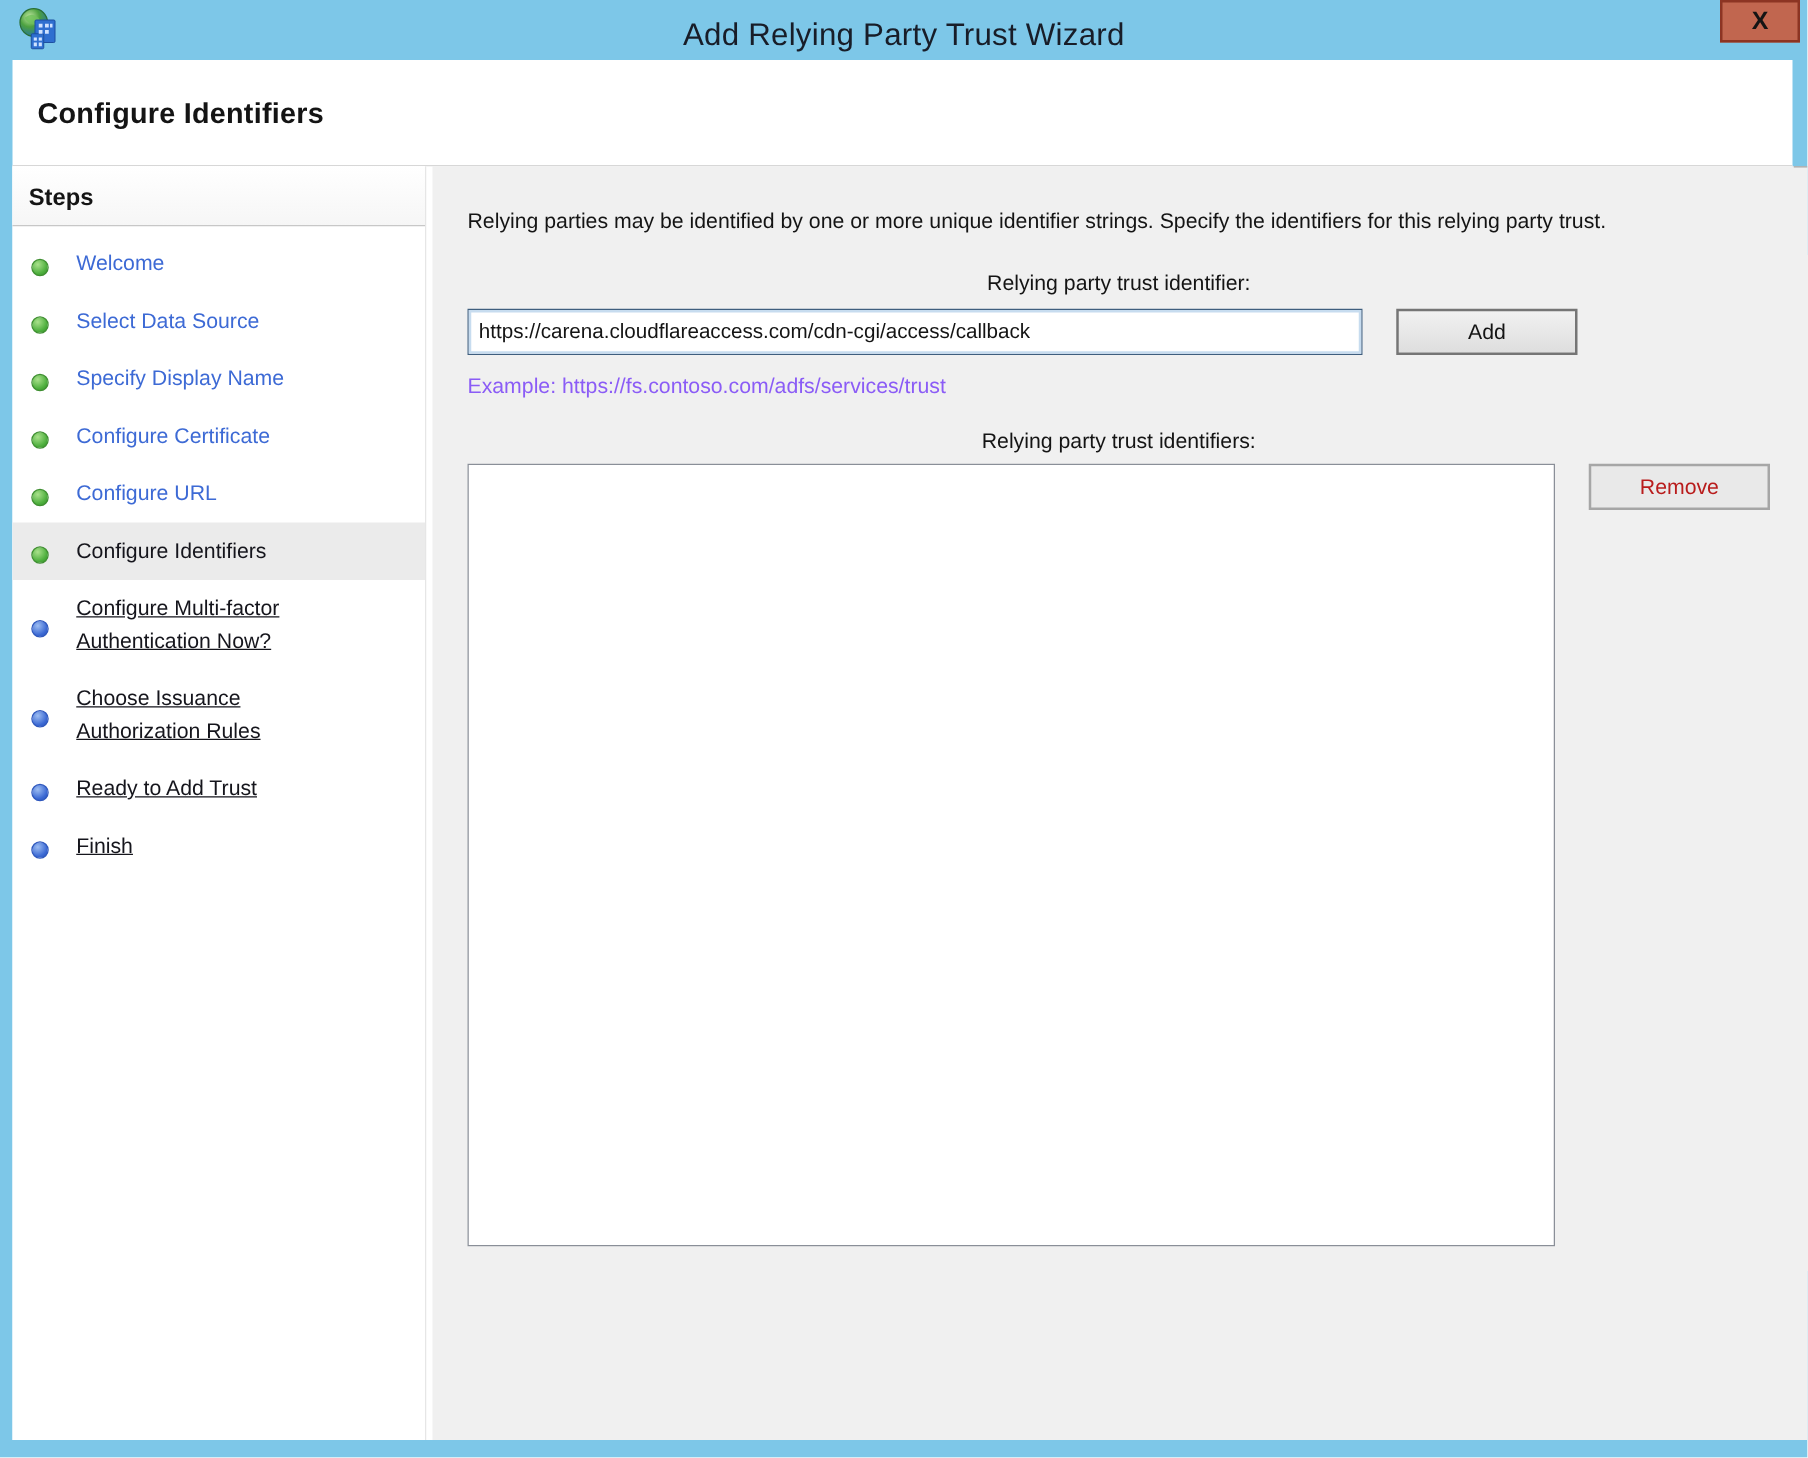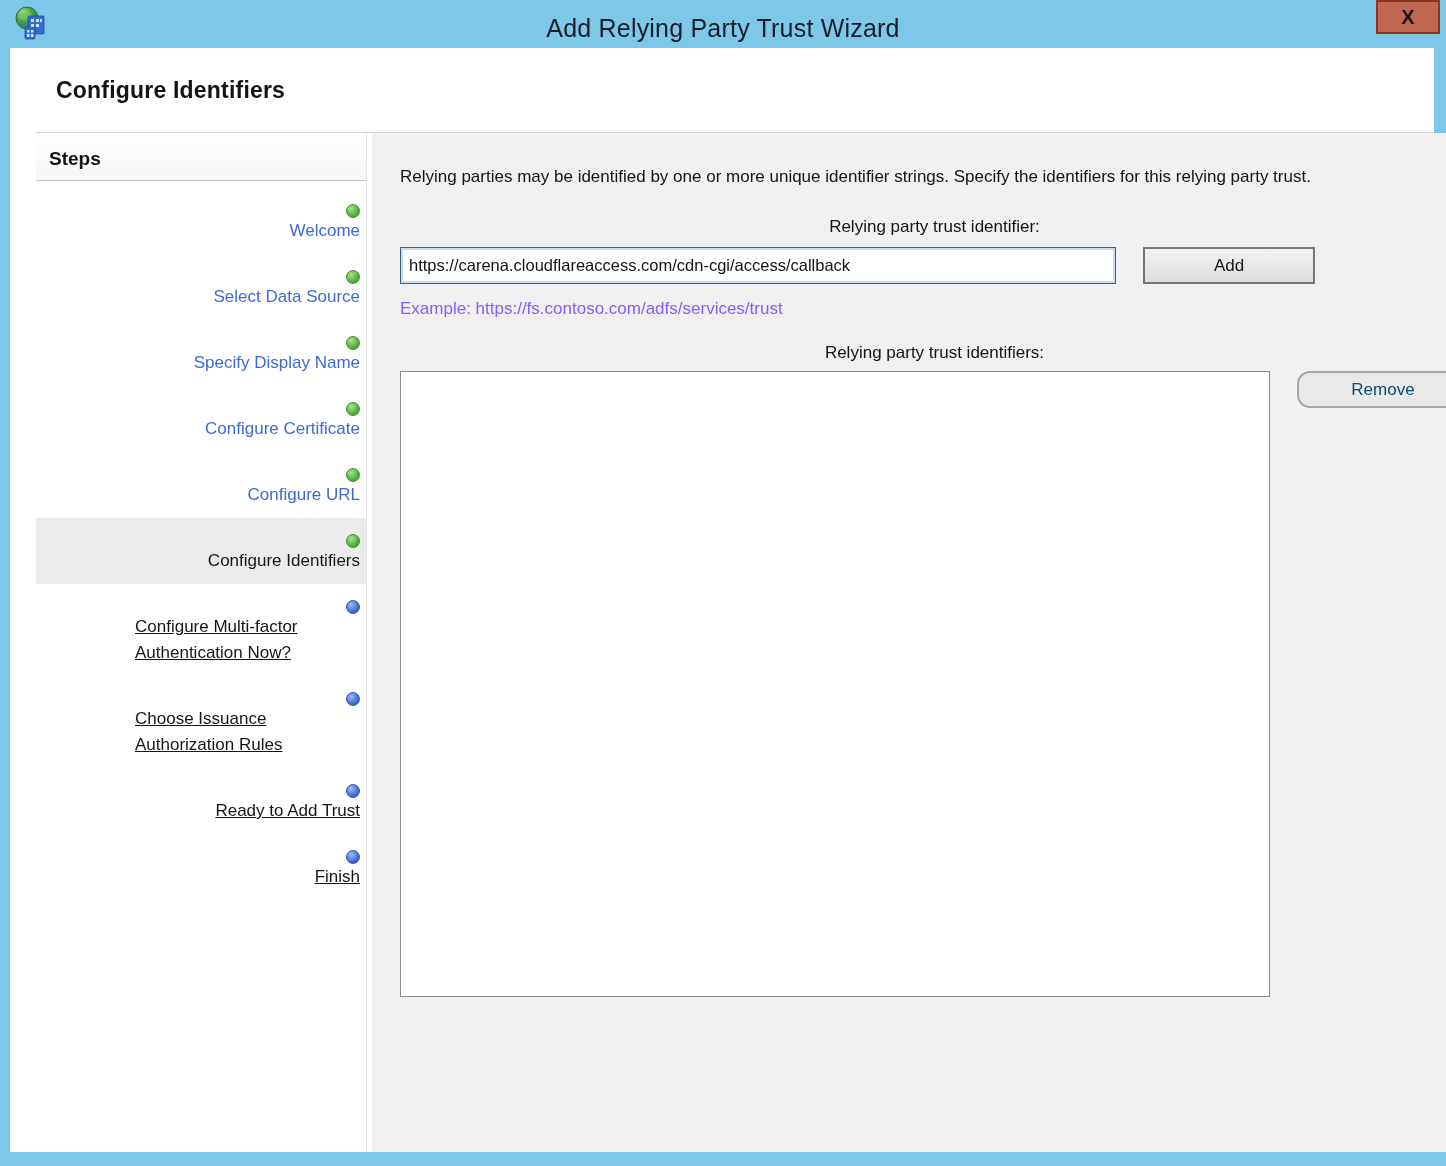--- a/index.html
+++ b/index.html
@@ -26,44 +26,44 @@
   .close-btn {
     position: absolute; top: 0; right: 6px; width: 64px; height: 34px;
     background: #c1664f; border: 2px solid #8c3423;
     display: flex; align-items: center; justify-content: center;
     font-size: 20px; font-weight: bold; color: #141414; cursor: pointer;
   }
 
   
   .panel {
     position: absolute; left: 10px; right: 12px; top: 48px; bottom: 14px;
-    background: #ffffff; display: flex; flex-direction: column; padding-left: 26px;
+    background: #ffffff; display: flex; flex-direction: column;
   }
   .page-header {
     height: 85px; flex: 0 0 85px;
     border-bottom: 1px solid #d7d7d7;
     display: flex; align-items: center; padding-left: 20px;
   }
   .page-header h1 { font-size: 23px; font-weight: bold; color: #141414; letter-spacing: .2px; }
 
   .panel-body { flex: 1; display: flex; min-height: 0; }
 
   
   .sidebar { width: 331px; flex: 0 0 331px; background: #ffffff; border-right: 1px solid #e6e6e6; }
   .steps-header {
     padding: 15px 0 10px 13px;
     font-size: 19px; font-weight: bold; color: #141414;
     border-bottom: 1px solid #c7c7c7;
     background: linear-gradient(#ffffff, #f6f6f6);
   }
   .steps-list { list-style: none; margin-top: 7px; }
   .step-item {
-    display: flex; align-items: flex-end;
+    display: flex; align-items: center;
     padding: 10px 6px 10px 15px;
-    font-size: 17px; line-height: 26px; flex-direction: column;
+    font-size: 17px; line-height: 26px;
   }
   .step-item .dot {
     width: 14px; height: 14px; border-radius: 50%;
     margin: 6px 0 0 0; flex: 0 0 14px;
   }
   .step-item .step-label { margin-left: 22px; max-width: 225px; }
   .step-item.completed .step-label { color: #3d6ad5; cursor: pointer; }
   .step-item.completed .dot,
   .step-item.current .dot {
     background: radial-gradient(circle at 35% 30%, #a9e18b, #4cae3c 65%, #3a8a2e);
@@ -93,29 +93,29 @@
     color: #141414; background: #ffffff;
   }
   .example { font-size: 17px; color: #8b5cf6; margin-top: 15px; }
 
   .listbox {
     width: 870px; height: 626px;
     background: #ffffff; border: 1px solid #8a8f98;
   }
 
   .btn {
-    width: 172px; height: 37px; margin-left: 27px;
+    width: 145px; height: 37px; margin-left: 27px;
     font-size: 17px; font-family: "Liberation Sans", sans-serif;
     color: #141414;
     background: linear-gradient(#f1f1f1, #dedede);
     border: 2px solid #757575;
     cursor: pointer;
   }
   .btn.disabled { border-color: #b3b3b3; color: #929292; background: #ededed; cursor: default; }
-  .btn.remove { border-color: #a6a6a6; color: #0c4a6e; background: #e9e9e9; cursor: default; border-radius: 13px; }
+  .btn.remove { border-color: #a6a6a6; color: #b91c1c; background: #e9e9e9; cursor: default; }
 
   
   .footer {
     flex: 0 0 74px; border-top: 1px solid #a3a3a3;
     display: flex; justify-content: flex-end; align-items: flex-start;
     padding: 17px 26px 0 0;
   }
   .footer .btn { margin-left: 17px; width: 146px; }
   u { text-decoration: underline; }
 </style>

